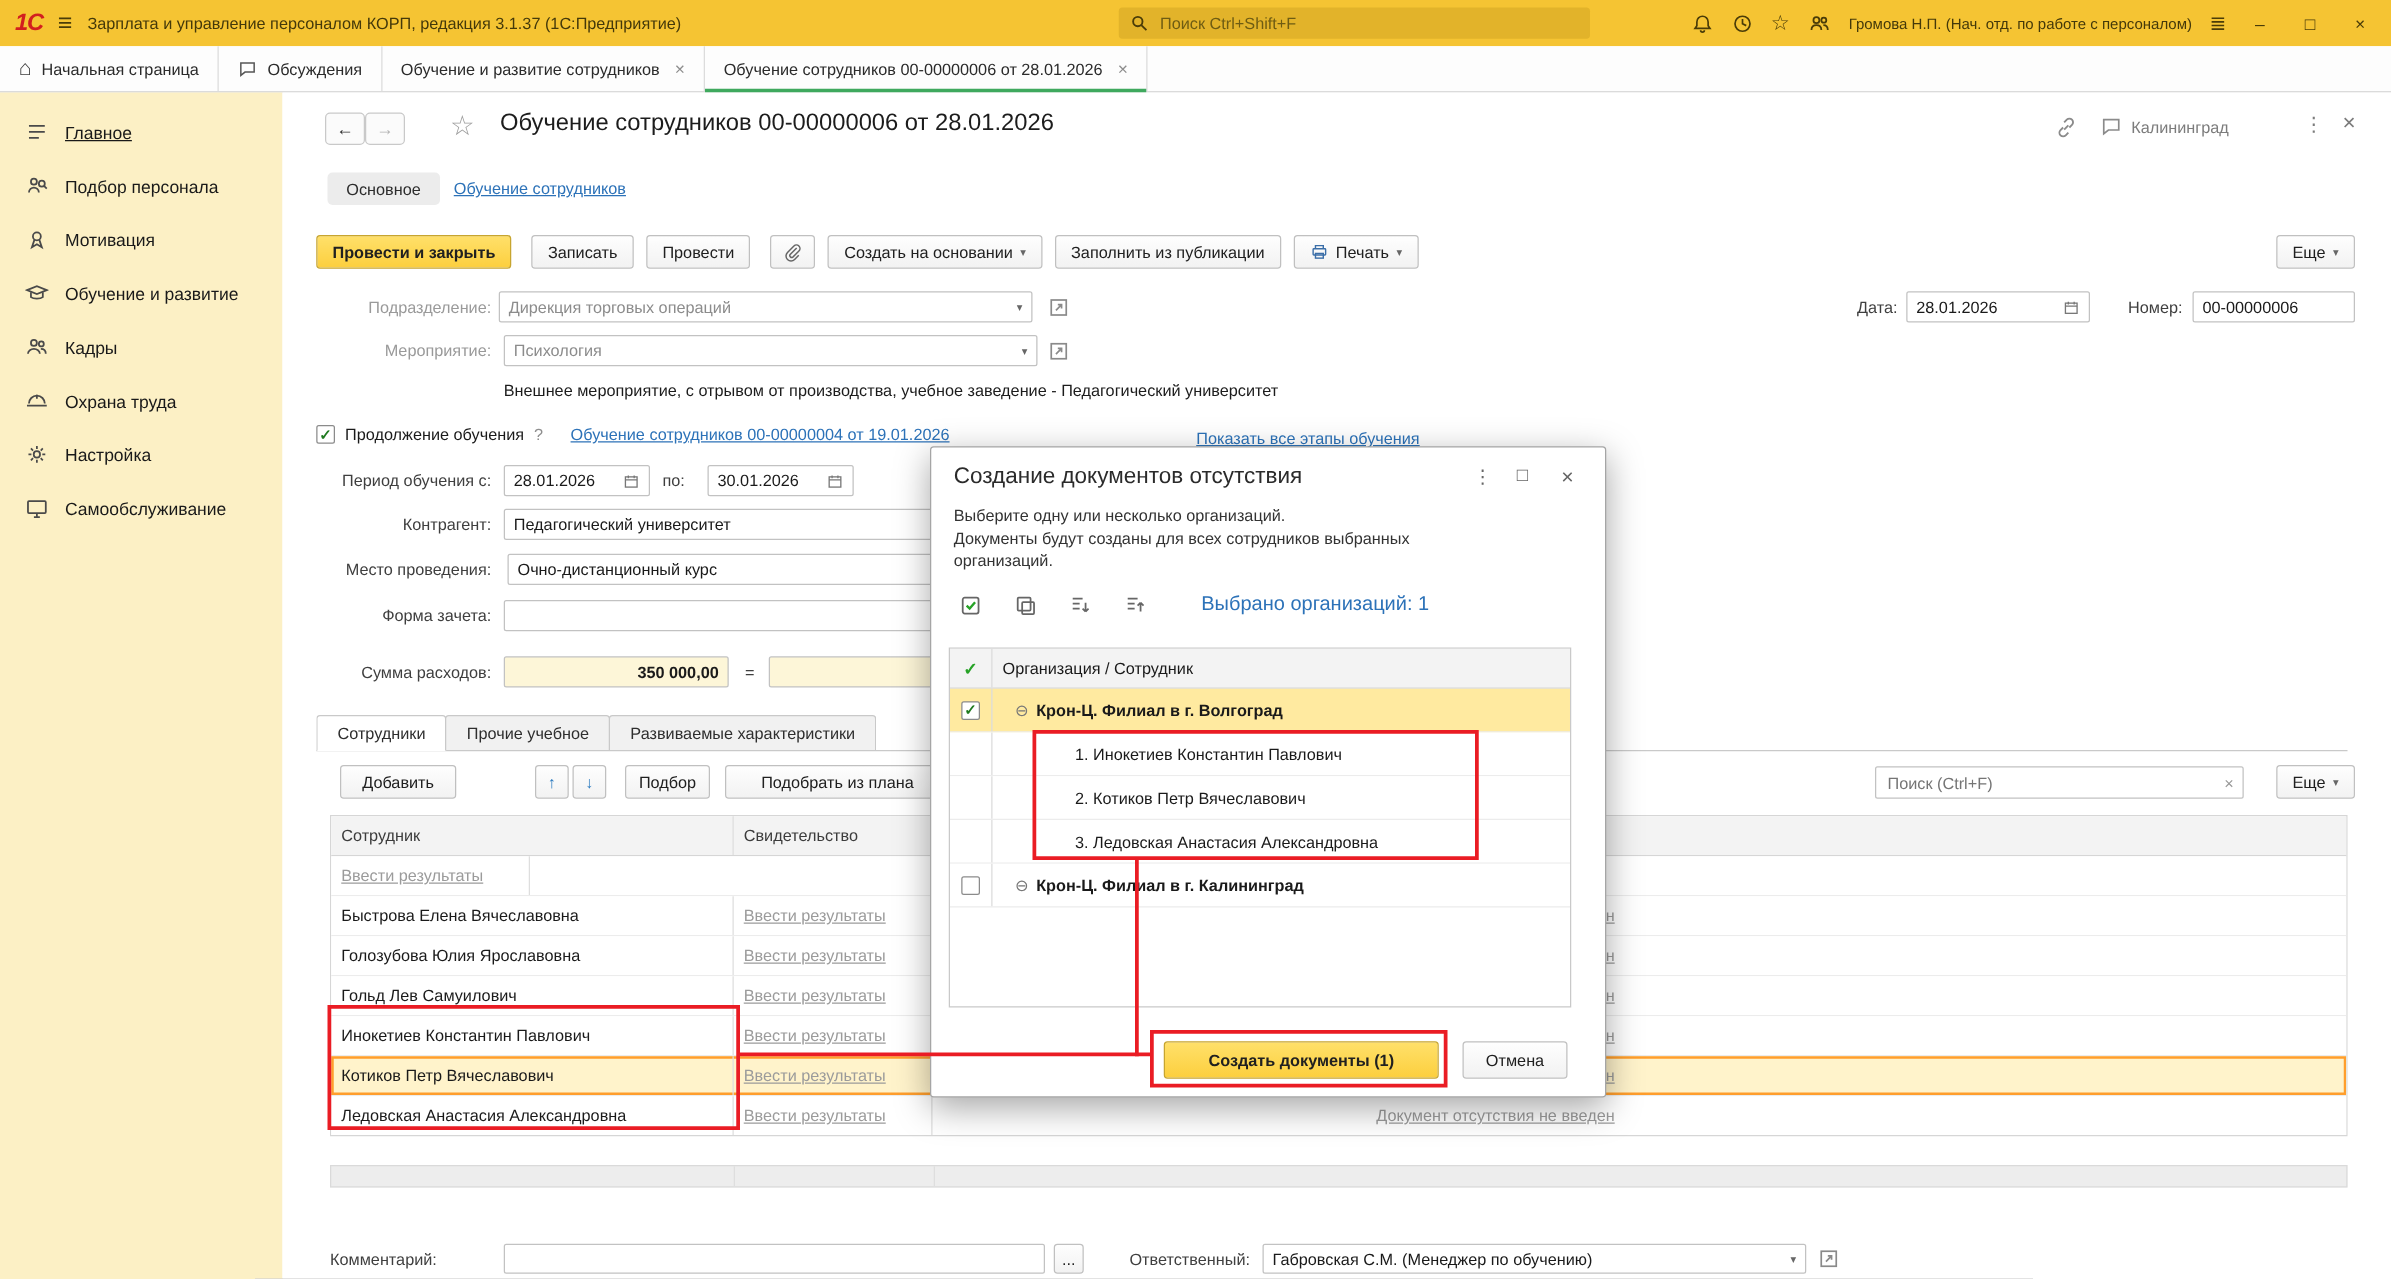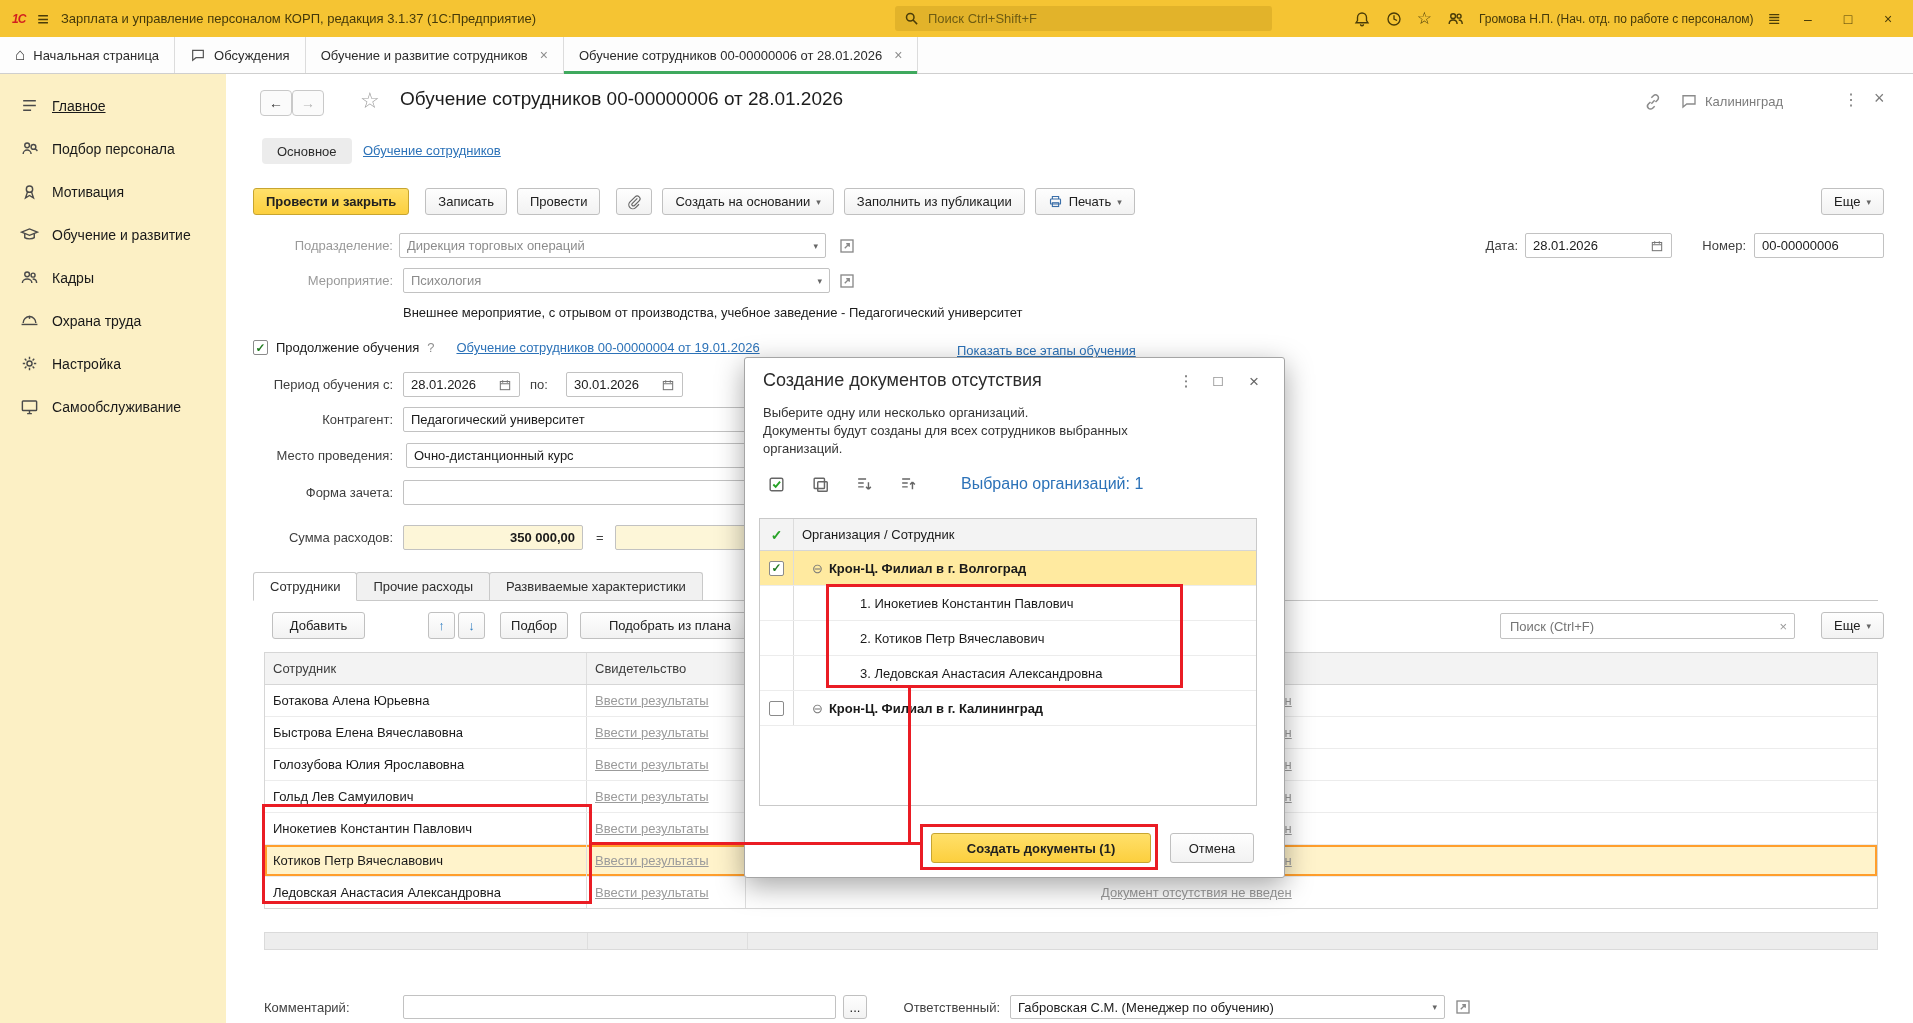--- a/index.html
+++ b/index.html
@@ -4,21 +4,21 @@
 <style>
   html,body{margin:0;padding:0;background:#888;}
   #app{position:relative;width:1913px;height:1023px;background:#fff;overflow:hidden;
        font-family:"Liberation Sans",sans-serif;font-size:13px;color:#1a1a1a;}
   .abs{position:absolute;}
   svg{display:block;}
 
   
   #topbar{position:absolute;left:0;top:0;width:1913px;height:37px;background:#f5c433;
           display:flex;align-items:center;gap:12px;padding:0 12px;box-sizing:border-box;}
-  .logo{font-weight:bold;font-style:italic;font-size:12px;color:#d21f1f;letter-spacing:-1px;text-align:center;}
+  .logo{font-weight:bold;font-style:italic;font-size:19px;color:#d21f1f;letter-spacing:-1px;text-align:center;}
   .burger{font-size:20px;color:#4a3c08;line-height:1;}
   .tb-title{font-size:13px;color:#44390a;white-space:nowrap;}
   .tb-search{position:absolute;left:895px;top:6px;width:377px;height:25px;background:#e2b32a;
              border-radius:3px;display:flex;align-items:center;gap:7px;padding:0 9px;box-sizing:border-box;}
   .tb-search input{flex:1;background:transparent;border:none;outline:none;font-size:13px;color:#5f4f10;
                    font-family:"Liberation Sans",sans-serif;}
   .tb-search input::placeholder{color:#6e5c13;opacity:1;}
   .tb-right{margin-left:auto;display:flex;align-items:center;gap:14px;}
   .tb-ico{color:#4a3c08;}
   .tb-user{font-size:12px;color:#44390a;white-space:nowrap;}
@@ -393,21 +393,21 @@
       <span>350 000,00</span>
     </div>
     <div class="abs" style="left:370px;top:456px;color:#3f3f3f;">=</div>
     <div class="fld sum" style="left:389px;top:451px;width:215px;"></div>
 
     <div class="tstrip">
       <div class="ttab active">
           <span>Сотрудники</span>
         </div>
       <div class="ttab">
-          <span>Прочие расходы</span>
+          <span>Прочие учебное</span>
         </div>
       <div class="ttab">
           <span>Развиваемые характеристики</span>
         </div>
     </div>
 
     <button class="btn abs" style="left:46px;top:538px;width:93px;">
         <span>Добавить</span>
       </button>
     <button class="btn abs" style="left:202px;top:538px;width:27px;padding:0;color:#2d7cc0;font-weight:bold;">
@@ -431,21 +431,20 @@
         <span class="dd">▾</span>
       </button>
 
     <div id="emptable">
       <div class="thead">
         <div class="c1 th">Сотрудник</div>
         <div class="c2 th">Свидетельство</div>
         <div class="c3 th"></div>
       </div>
       <div class="trow">
-        <div class="c1 td">Ботакова Алена Юрьевна</div>
         <div class="c2 td">
             <span class="glink">Ввести результаты</span>
           </div>
         <div class="c3 td restpad">
             <span class="glink">Документ отсутствия не введен</span>
           </div>
       </div>
       <div class="trow">
         <div class="c1 td">Быстрова Елена Вячеславовна</div>
         <div class="c2 td">

